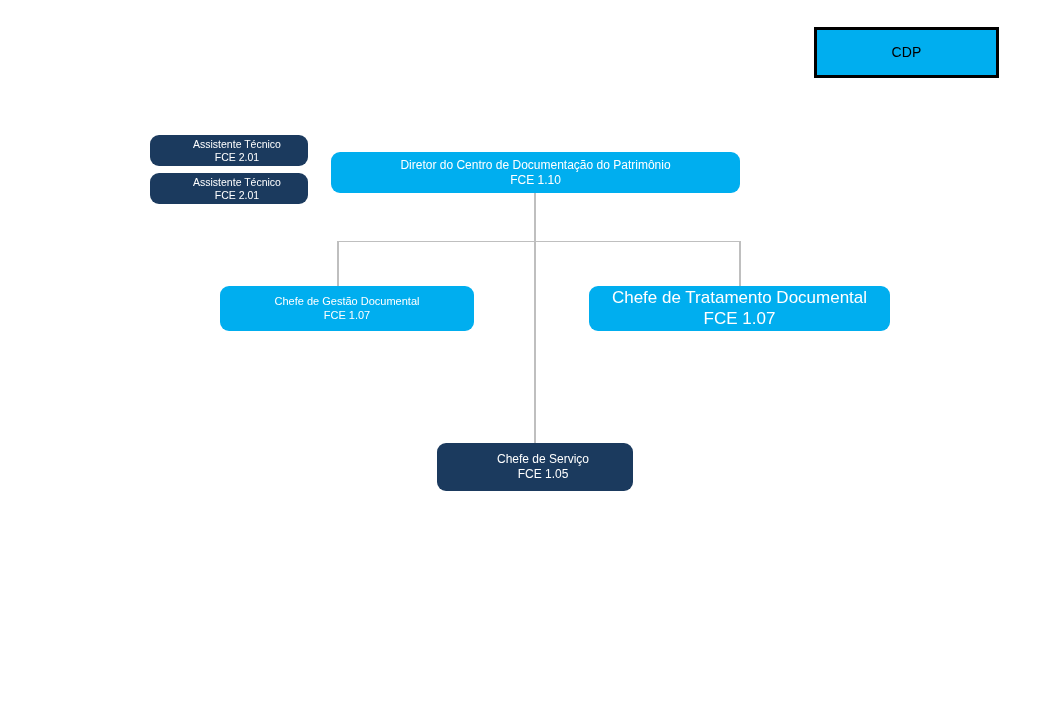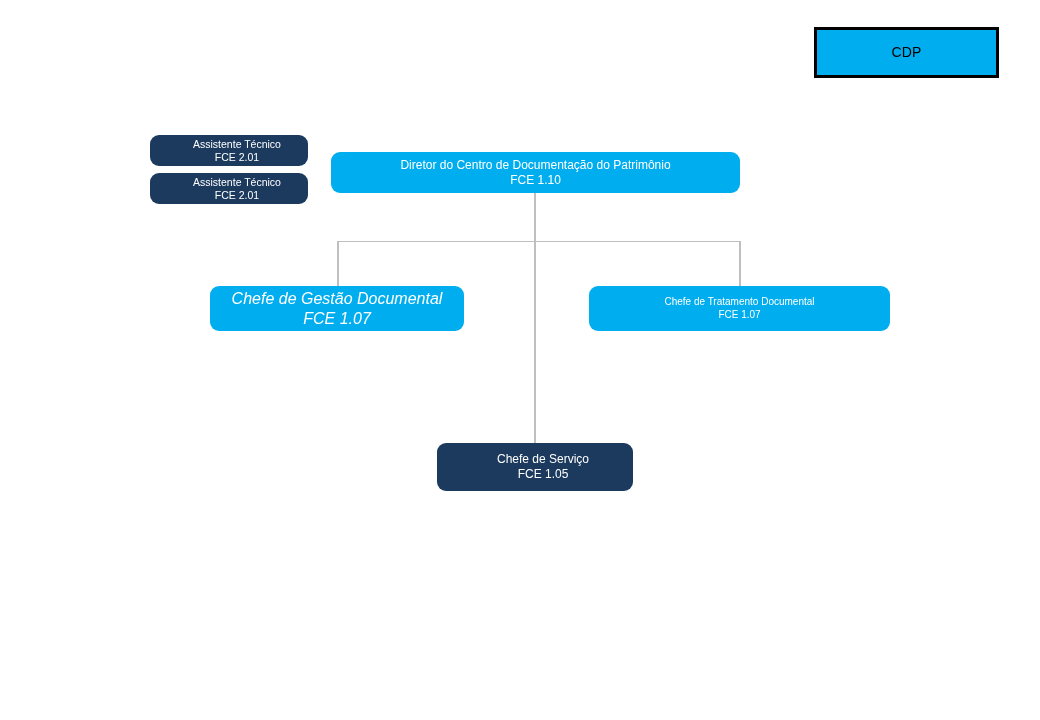--- a/index.html
+++ b/index.html
@@ -58,22 +58,22 @@
   }
 
   
   #legend-cdp      { left: 814px; top: 27px;  width: 185px; height: 51px; }
 
   #director        { left: 331px; top: 152px; width: 409px; height: 41px; font-size: 12px; }
 
   #assistant-1     { left: 150px; top: 135px; width: 158px; height: 31px; font-size: 10.5px; }
   #assistant-2     { left: 150px; top: 173px; width: 158px; height: 31px; font-size: 10.5px; }
 
-  #chefe-gestao    { left: 210px; top: 286px; width: 254px; height: 45px; font-size: 16px; font-style: italic; }
-  #chefe-tratamento{ left: 589px; top: 286px; width: 301px; height: 45px; font-size: 10px; }
+  #chefe-gestao    { left: 220px; top: 286px; width: 254px; height: 45px; font-size: 11px; }
+  #chefe-tratamento{ left: 589px; top: 286px; width: 301px; height: 45px; font-size: 17px; }
 
   #chefe-servico   { left: 437px; top: 443px; width: 196px; height: 48px; font-size: 12px; }
 
   
   #line-director-down   { left: 534px; top: 193px;  width: 1.5px; height: 48px; }
   #line-branch-bar      { left: 337px; top: 240.5px; width: 403px; height: 1.5px; }
   #line-branch-left     { left: 337px; top: 241px;  width: 1.5px; height: 45px; }
   #line-branch-right    { left: 739px; top: 241px;  width: 1.5px; height: 45px; }
   #line-center-down     { left: 534px; top: 241px;  width: 1.5px; height: 202px; }
 </style>

